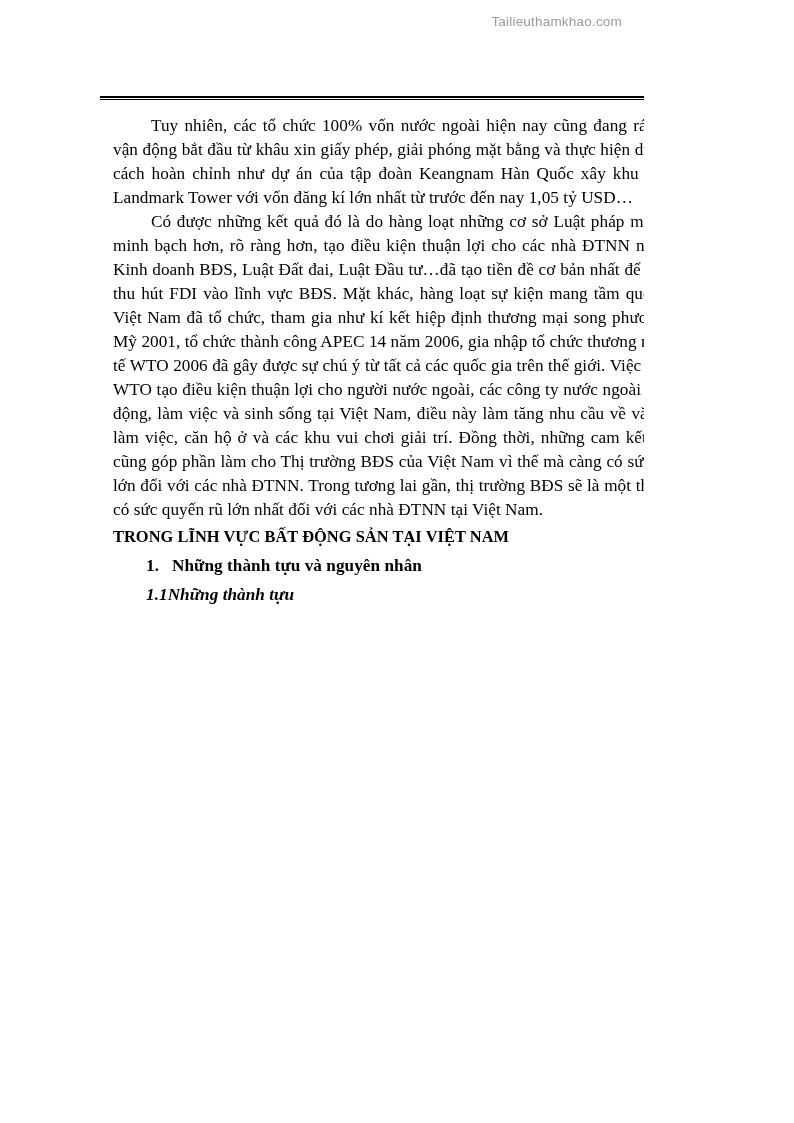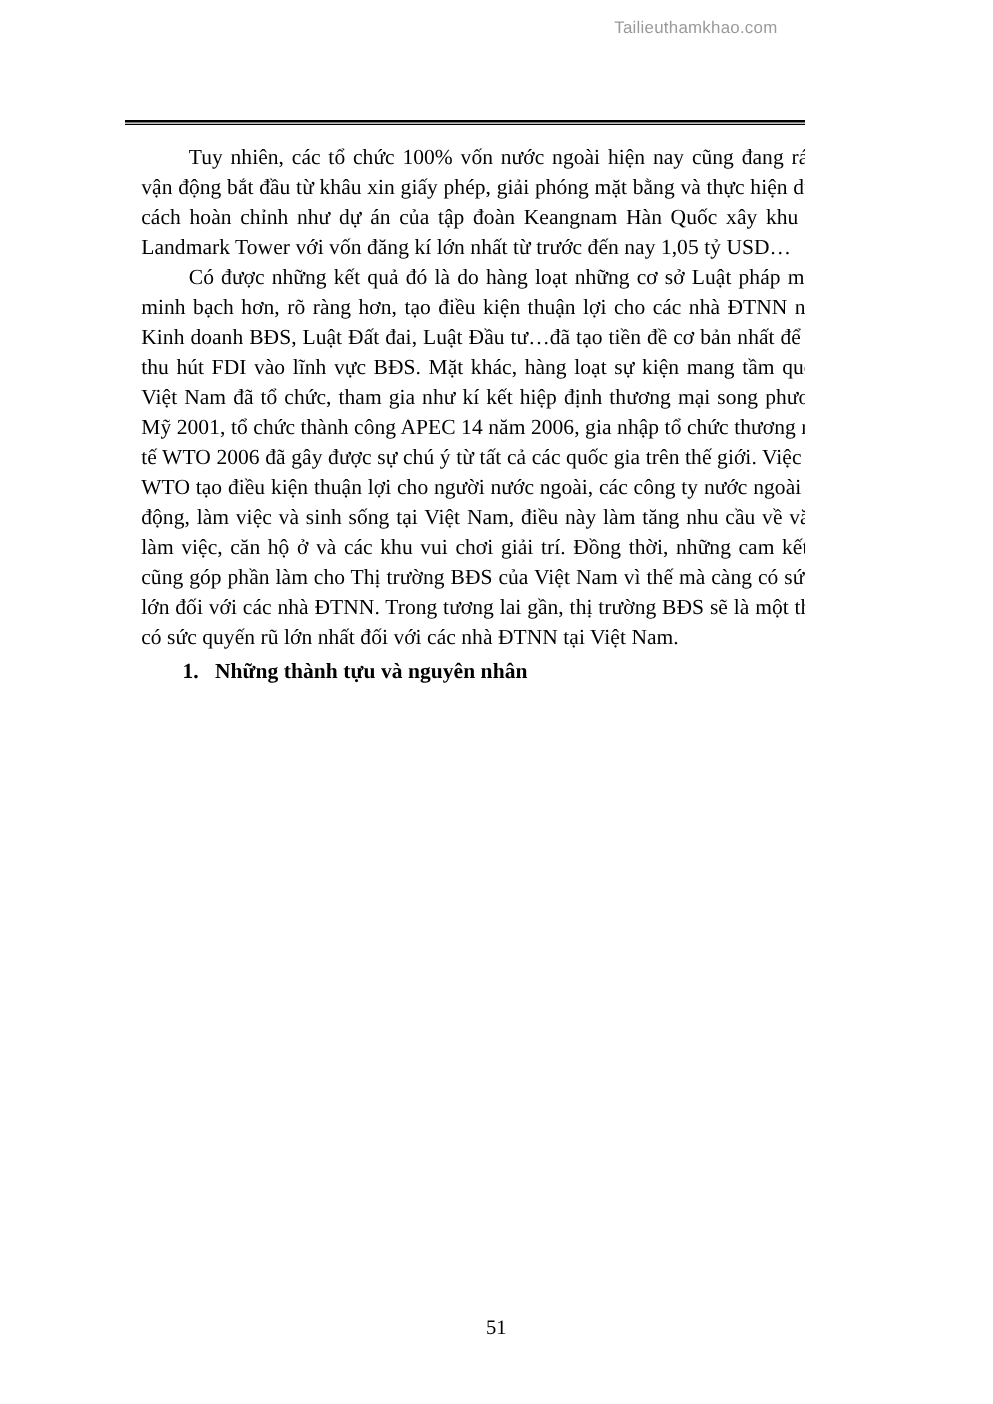--- a/index.html
+++ b/index.html
@@ -141,26 +141,27 @@
 
   <div class="header-rule"></div>
 
   <div class="content">
 
     <p class="para">Tuy nhiên, các tổ chức 100% vốn nước ngoài hiện nay cũng đang ráo riết tự vận động bắt đầu từ khâu xin giấy phép, giải phóng mặt bằng và thực hiện dự án một cách hoàn chỉnh như dự án của tập đoàn Keangnam Hàn Quốc xây khu liên hợp Landmark Tower với vốn đăng kí lớn nhất từ trước đến nay 1,05 tỷ USD…</p>
 
     <p class="para">Có được những kết quả đó là do hàng loạt những cơ sở Luật pháp mới ra đời minh bạch hơn, rõ ràng hơn, tạo điều kiện thuận lợi cho các nhà ĐTNN như: Luật Kinh doanh BĐS, Luật Đất đai, Luật Đầu tư…đã tạo tiền đề cơ bản nhất để thúc đẩy thu hút FDI vào lĩnh vực BĐS.  Mặt khác, hàng loạt sự kiện mang tầm quốc tế mà Việt Nam đã tổ chức, tham gia như kí kết hiệp định thương mại song phương Việt-Mỹ 2001, tổ chức thành công APEC 14 năm 2006, gia nhập tổ chức thương mại quốc tế WTO 2006 đã gây được sự chú ý từ tất cả các quốc gia trên thế giới. Việc gia nhập WTO tạo điều kiện thuận lợi cho người nước ngoài, các công ty nước ngoài đến hoạt động, làm việc và sinh sống tại Việt Nam, điều này làm tăng nhu cầu về văn phòng làm việc, căn hộ ở và các khu vui chơi giải trí. Đồng thời, những cam kết quốc tế cũng góp phần làm cho Thị trường BĐS của Việt Nam vì thế mà càng có sức thu hút lớn đối với các nhà ĐTNN. Trong tương lai gần, thị trường BĐS sẽ là một thị trường có sức quyến rũ lớn nhất đối với các nhà ĐTNN tại Việt Nam.</p>
 
     <p class="section-heading">
+      <span class="line2">TRONG LĨNH VỰC BẤT ĐỘNG SẢN TẠI VIỆT NAM</span>
     </p>
 
     <p class="subsection">
       <span class="num">1.</span><span>Những thành tựu và nguyên nhân</span>
     </p>
 
 
+    <p class="subsubsection">1.1Những thành tựu</p>
 
 
   </div>
 
-  <div class="page-number">51</div>
 
 </div>
 
 </body></html>

